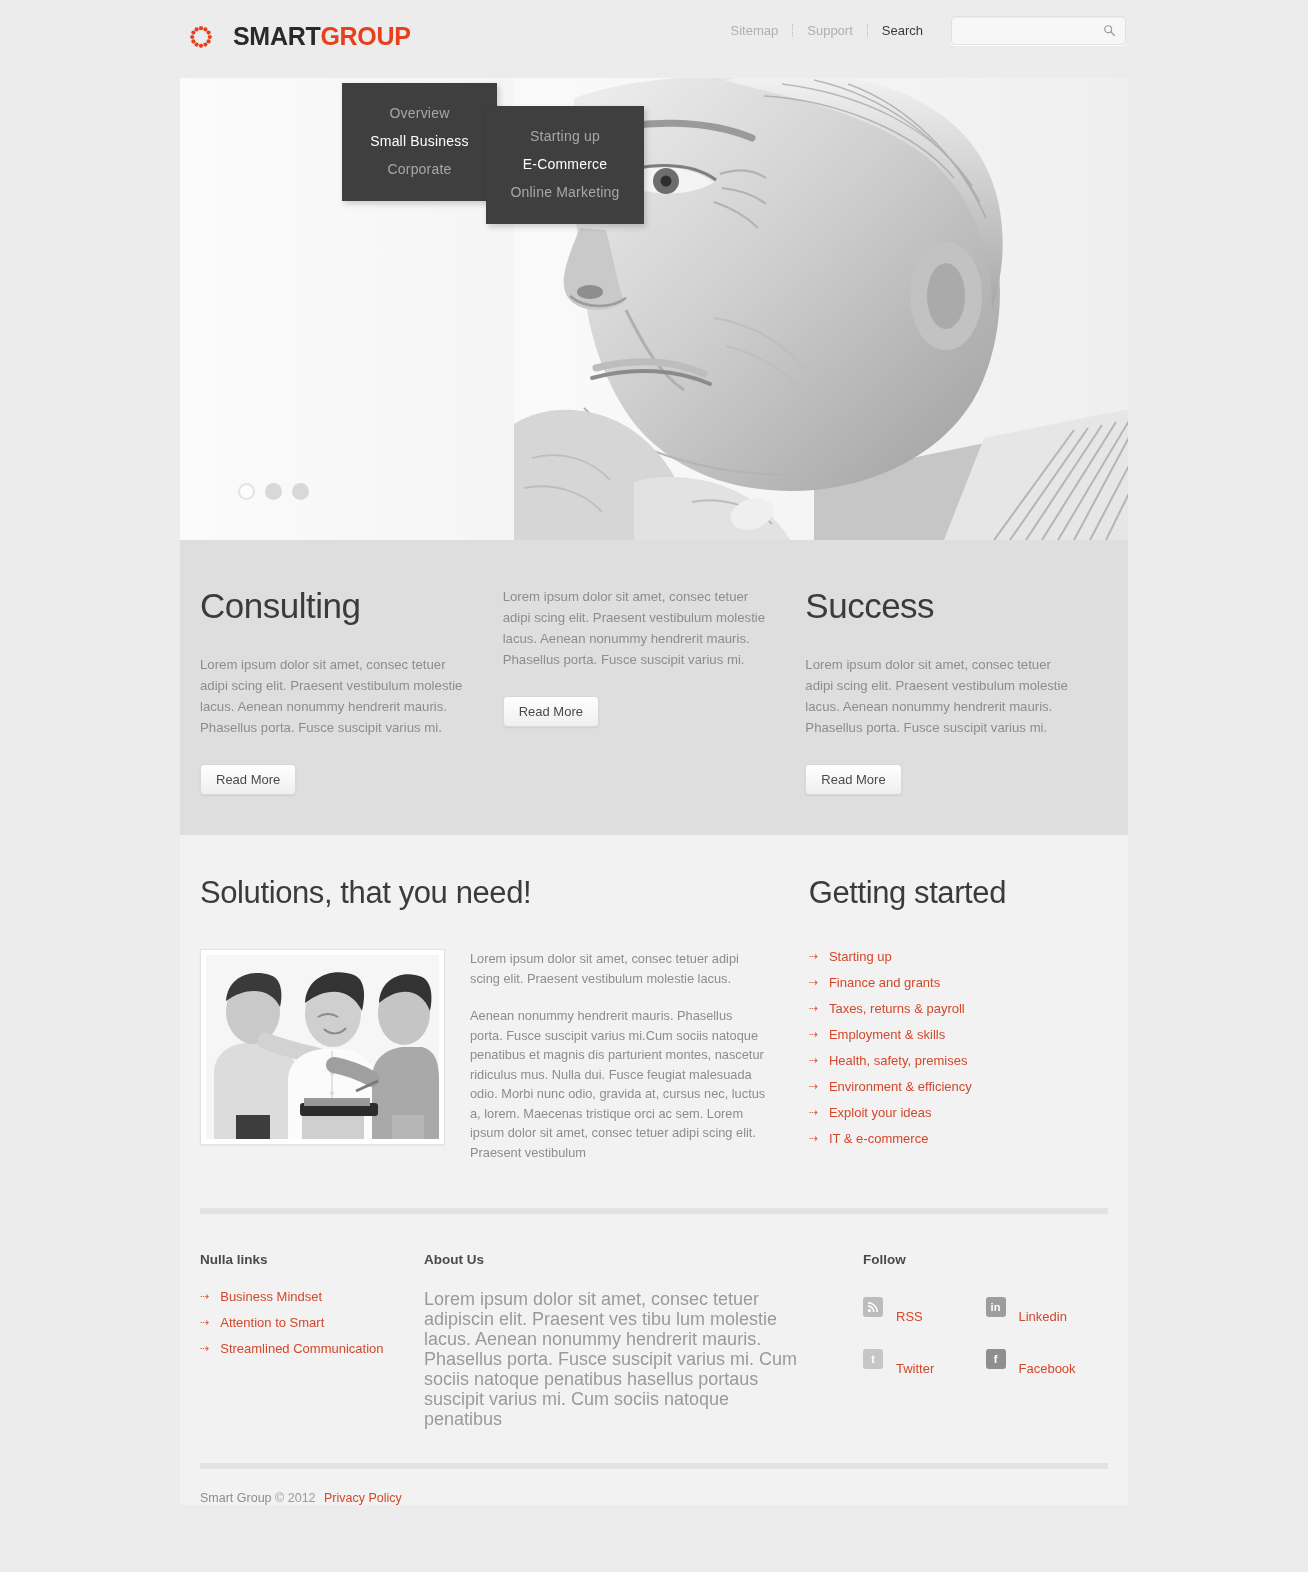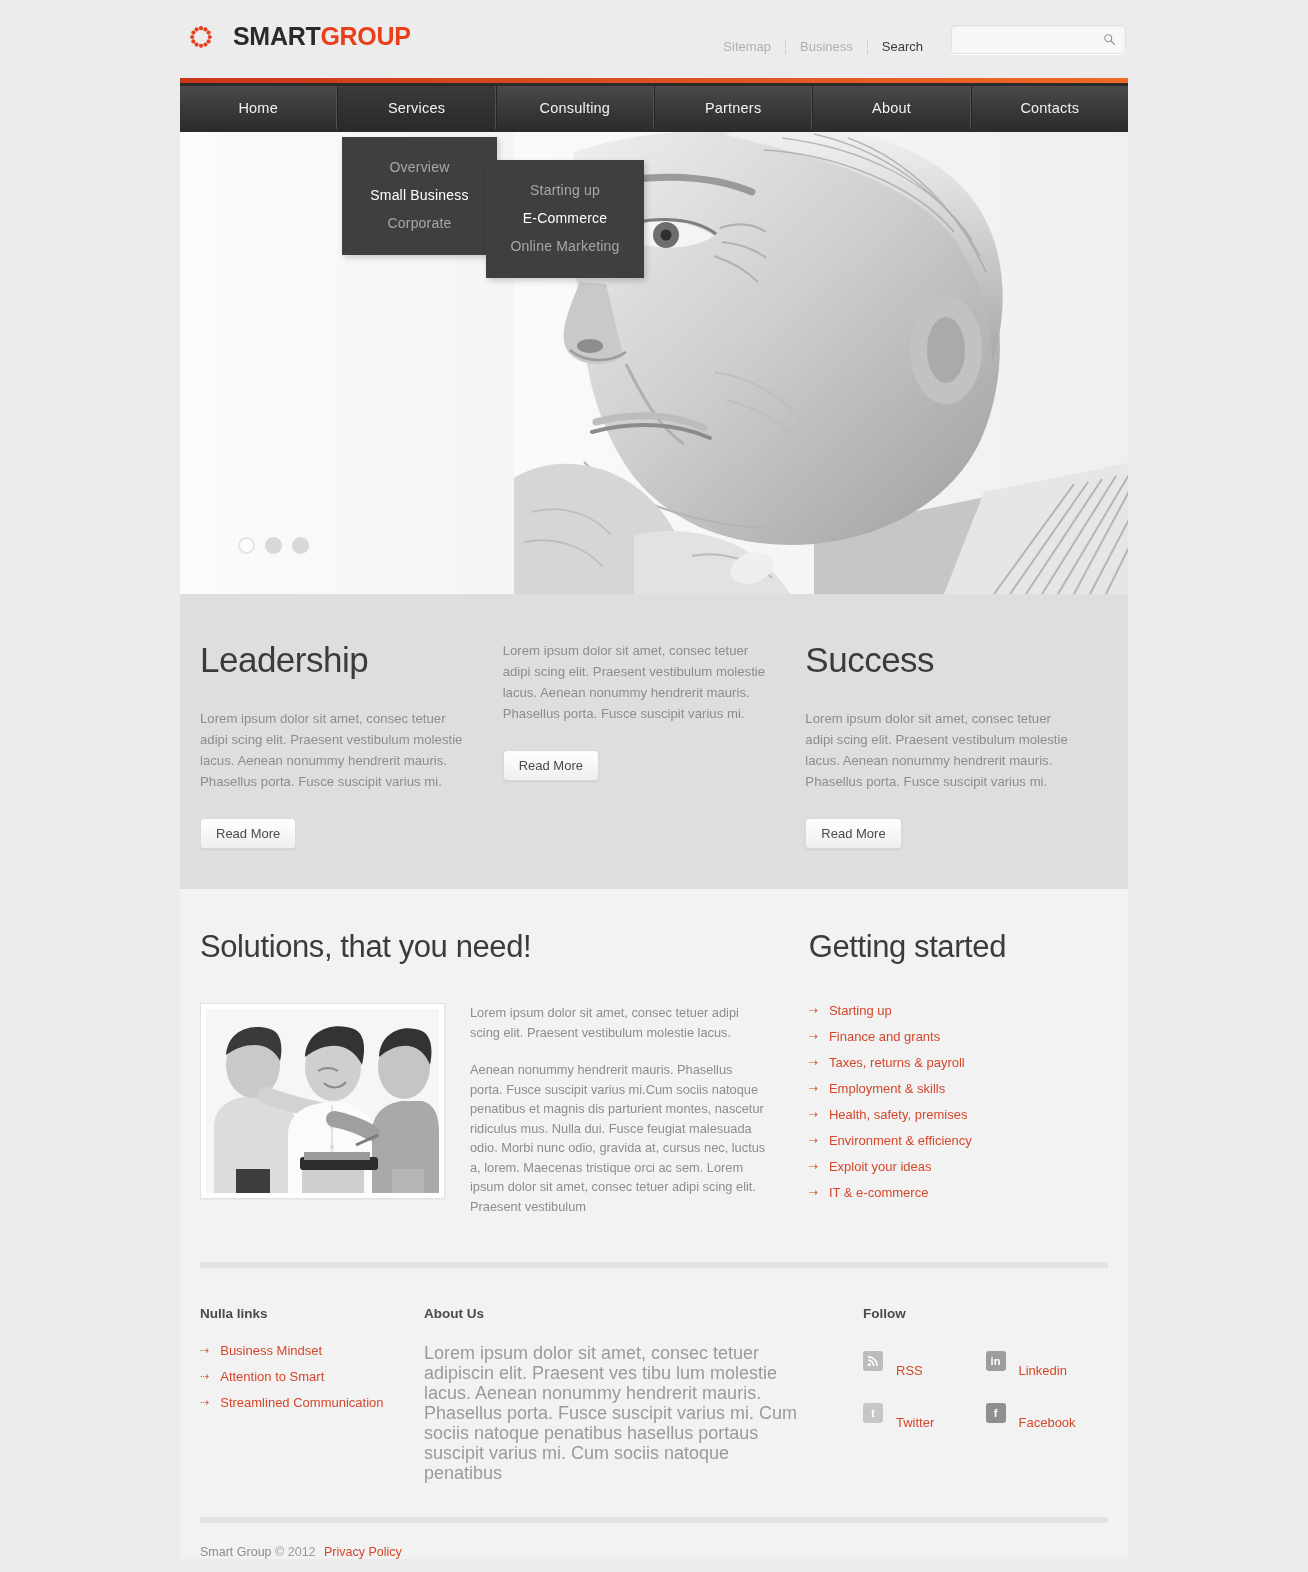--- a/index.html
+++ b/index.html
@@ -16,21 +16,21 @@
 
   
   .header { height: 78px; position: relative; background: #ececec; }
   .logo { position: absolute; left: 9px; top: 22px; display: flex; align-items: center; gap: 20px; }
   .logo-mark { width: 24px; height: 24px; position: relative; }
   .logo-mark svg { display: block; }
   .logo-text { font-size: 25px; font-weight: bold; letter-spacing: -0.3px; }
   .logo-text .smart { color: #2a2a2a; }
   .logo-text .group { color: #e8401c; }
 
-  .toplinks { position: absolute; right: 2px; top: 22px; display: flex; align-items: flex-end; height: 32px; }
+  .toplinks { position: absolute; right: 2px; top: 14px; display: flex; align-items: center; height: 32px; }
   .toplink { font-size: 13px; color: #b0b0b0; padding: 0 14px; text-decoration: none; }
   .toplink.dark { color: #3b3b3b; }
   .sep { width: 1px; height: 13px; border-left: 1px dotted #b9b9b9; }
   .search-box {
     margin-left: 14px; width: 175px; height: 29px;
     background: #f7f7f7; border: 1px solid #e0e0e0; border-radius: 4px;
     box-shadow: inset 0 1px 2px rgba(0,0,0,.04), 0 1px 0 #fff;
     position: relative;
   }
   .search-input {
@@ -172,47 +172,35 @@
           <circle cx="12" cy="12" r="5.4" fill="#ececec"></circle>
         </svg>
       </span>
       <span class="logo-text"><span class="smart">SMART</span><span class="group">GROUP</span>
       </span>
     </div>
 
     <div class="toplinks">
       <a class="toplink" href="#">Sitemap</a>
       <span class="sep"></span>
-      <a class="toplink" href="#">Business</a>
+      <a class="toplink" href="#">Support</a>
       <span class="sep"></span>
       <a class="toplink dark" href="#">Search</a>
       <div class="search-box">
         <input class="search-input" type="text" placeholder="" style="">
         <span class="search-icon">
           <svg width="13" height="13" viewBox="0 0 14 14">
             <circle cx="5.6" cy="5.6" r="3.7" fill="none" stroke="#9a9a9a" stroke-width="1.3"></circle>
             <line x1="8.4" y1="8.4" x2="12.6" y2="12.6" stroke="#9a9a9a" stroke-width="1.3"></line>
           </svg>
         </span>
       </div>
     </div>
   </div>
 
-  <div class="navwrap">
-    <div class="navtop-line"></div>
-    <div class="navtop-dark"></div>
-    <nav class="nav">
-      <a class="nav-item" href="#">Home</a>
-      <a class="nav-item active" href="#">Services</a>
-      <a class="nav-item" href="#">Consulting</a>
-      <a class="nav-item" href="#">Partners</a>
-      <a class="nav-item" href="#">About</a>
-      <a class="nav-item" href="#">Contacts</a>
-    </nav>
-  </div>
 
   <div class="hero">
 
     <div class="hero-photo">
       <svg width="620" height="462" viewBox="0 0 620 462">
         <defs>
           <linearGradient id="skin" x1="0" y1="0" x2="1" y2="1">
             <stop offset="0%" stop-color="#efefef"></stop>
               <stop offset="45%" stop-color="#cfcfcf"></stop>
             <stop offset="100%" stop-color="#9e9e9e"></stop>
@@ -314,21 +302,21 @@
 
     <div class="dots">
       <span class="dot active"></span>
       <span class="dot"></span>
       <span class="dot"></span>
     </div>
   </div>
 
   <div class="cols">
     <div class="col">
-      <h2>Leadership</h2>
+      <h2>Consulting</h2>
       <p>Lorem ipsum dolor sit amet, consec tetuer adipi scing elit. Praesent vestibulum molestie lacus. Aenean nonummy hendrerit mauris. Phasellus porta. Fusce suscipit varius mi.</p>
       <a class="btn" href="#">Read More</a>
     </div>
     <div class="col">
       <p>Lorem ipsum dolor sit amet, consec tetuer adipi scing elit. Praesent vestibulum molestie lacus. Aenean nonummy hendrerit mauris. Phasellus porta. Fusce suscipit varius mi.</p>
       <a class="btn" href="#">Read More</a>
     </div>
     <div class="col">
       <h2>Success</h2>
       <p>Lorem ipsum dolor sit amet, consec tetuer adipi scing elit. Praesent vestibulum molestie lacus. Aenean nonummy hendrerit mauris. Phasellus porta. Fusce suscipit varius mi.</p>

